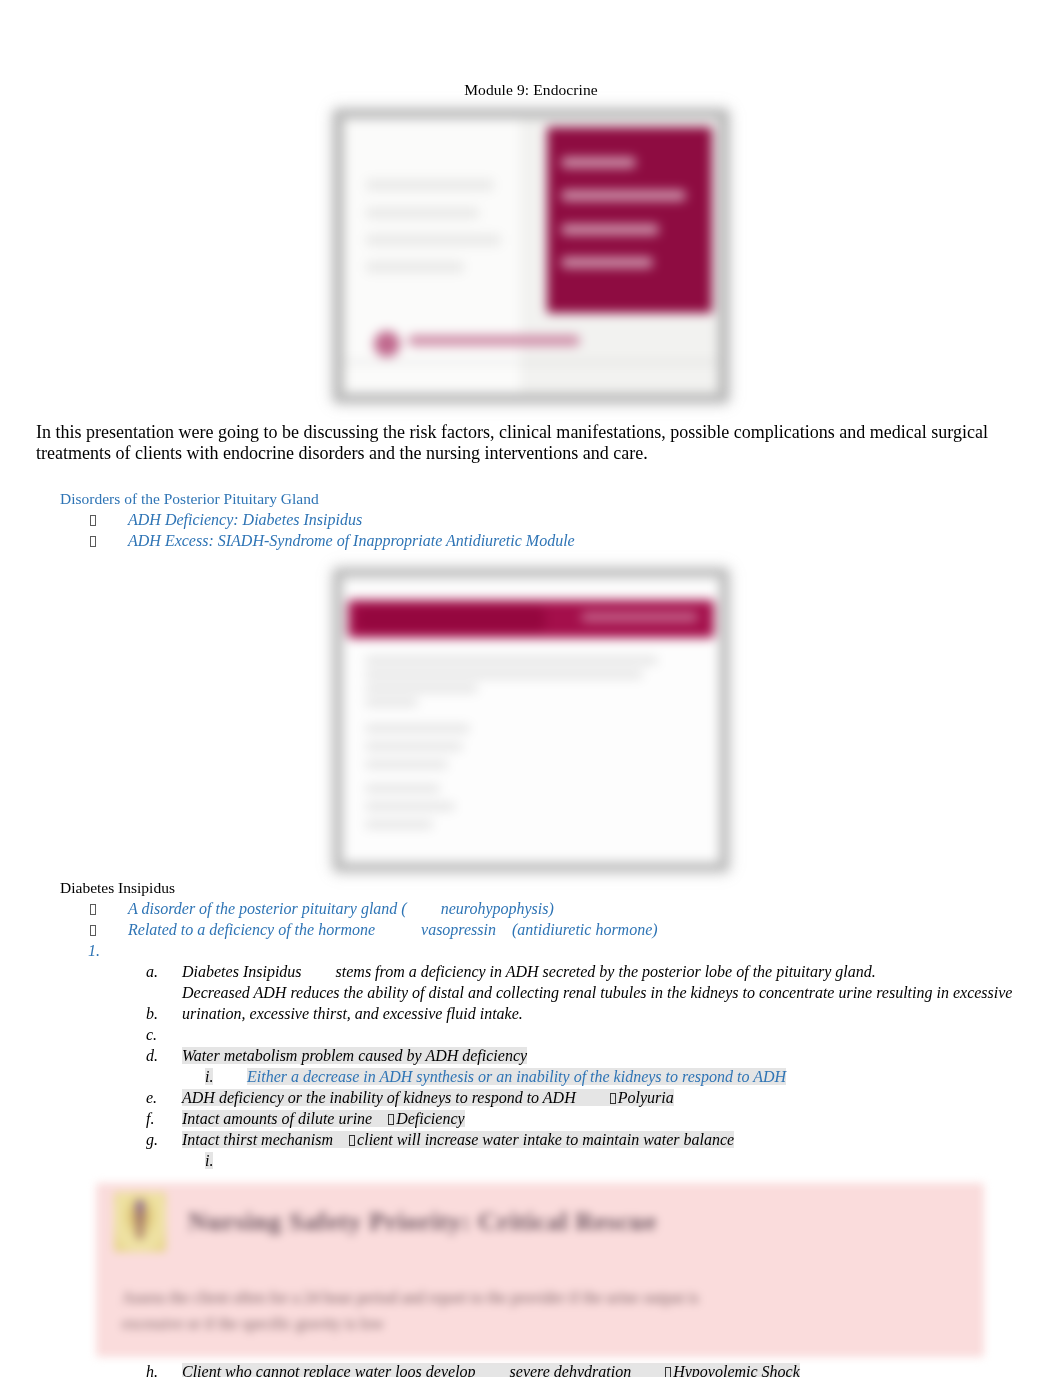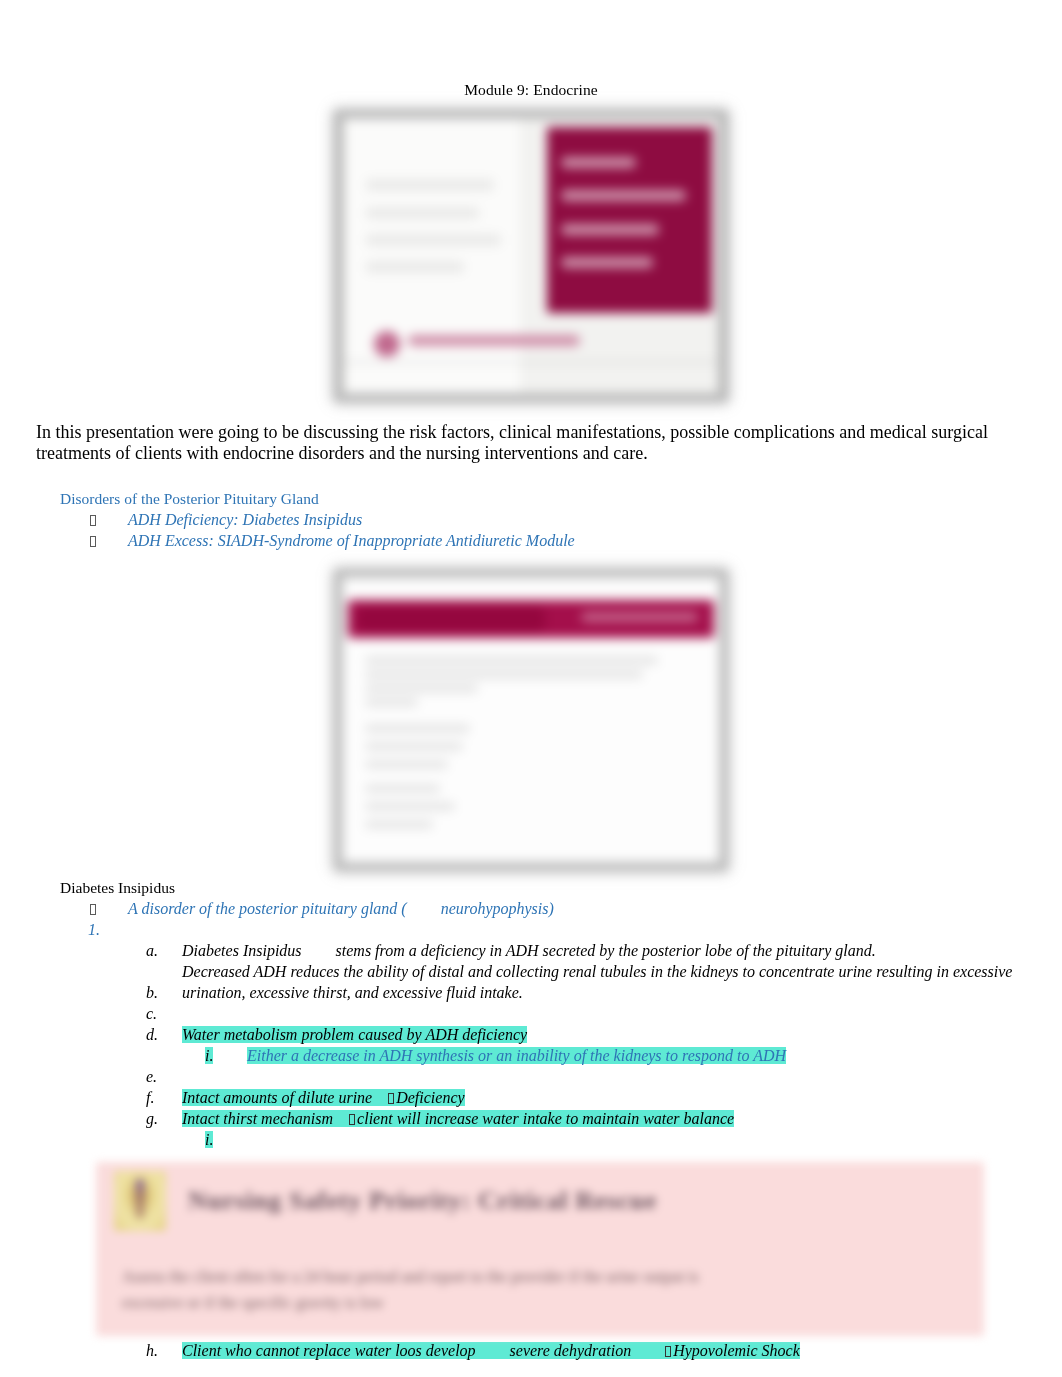--- a/index.html
+++ b/index.html
@@ -205,21 +205,21 @@
     width: 6px;
     height: 11px;
     border: 1px solid #333;
     box-sizing: border-box;
     vertical-align: -1px;
     margin: 0 2px 0 0;
   }
 
   
   .hl {
-    background: #5eead4;
+    background: #e5e5e5;
     box-decoration-break: clone;
     -webkit-box-decoration-break: clone;
   }
 
   .gap-sm { display: inline-block; width: 34px; }
   .gap-xs { display: inline-block; width: 16px; }
   .gap-md { display: inline-block; width: 46px; }
 
   
   .callout {
@@ -333,20 +333,24 @@
     </div>
   </div>
 
   <div class="section-head blk" style="margin-top:6px;">Diabetes Insipidus</div>
 
   <ul class="lvl-bullet">
     <li class="li-row ind-1">
       <span class="li-marker mk-w-bullet blue"><span class="tofu"></span></span>
       <span class="li-text blue"><span>A disorder of the posterior pituitary gland (</span><span class="gap-sm"></span><span>neurohypophysis)</span></span>
     </li>
+    <li class="li-row ind-1">
+      <span class="li-marker mk-w-bullet blue"><span class="tofu"></span></span>
+      <span class="li-text blue"><span>Related to a deficiency of the hormone</span><span class="gap-md"></span><span>vasopressin</span><span class="gap-xs"></span><span>(antidiuretic hormone)</span></span>
+    </li>
   </ul>
 
   <div class="li-row ind-num">
     <span class="li-marker mk-w-num blue">1.</span>
   </div>
 
   <div class="li-row ind-alpha">
     <span class="li-marker mk-w-alpha">a.</span>
     <span class="li-text"><span>Diabetes Insipidus</span><span class="gap-sm"></span><span>stems from a deficiency in ADH secreted by the posterior lobe of the pituitary gland.</span></span>
   </div>
@@ -365,20 +369,21 @@
     <span class="li-text"><span class="hl">Water metabolism problem caused by ADH deficiency</span></span>
   </div>
 
   <div class="li-row ind-roman">
     <span class="li-marker mk-w-roman"><span class="hl">i.</span></span>
     <span class="li-text blue"><span class="hl">Either a decrease in ADH synthesis or an inability of the kidneys to respond to ADH</span></span>
   </div>
 
   <div class="li-row ind-alpha">
     <span class="li-marker mk-w-alpha">e.</span>
+    <span class="li-text"><span class="hl"><span>ADH deficiency or the inability of kidneys to respond to ADH</span><span class="gap-sm"></span><span class="tofu-inline"></span><span>Polyuria</span></span></span>
   </div>
 
   <div class="li-row ind-alpha">
     <span class="li-marker mk-w-alpha">f.</span>
     <span class="li-text"><span class="hl"><span>Intact amounts of dilute urine</span><span class="gap-xs"></span><span class="tofu-inline"></span><span>Deficiency</span></span></span>
   </div>
 
   <div class="li-row ind-alpha">
     <span class="li-marker mk-w-alpha">g.</span>
     <span class="li-text"><span class="hl"><span>Intact thirst mechanism</span><span class="gap-xs"></span><span class="tofu-inline"></span><span>client will increase water intake to maintain water balance</span></span></span>

